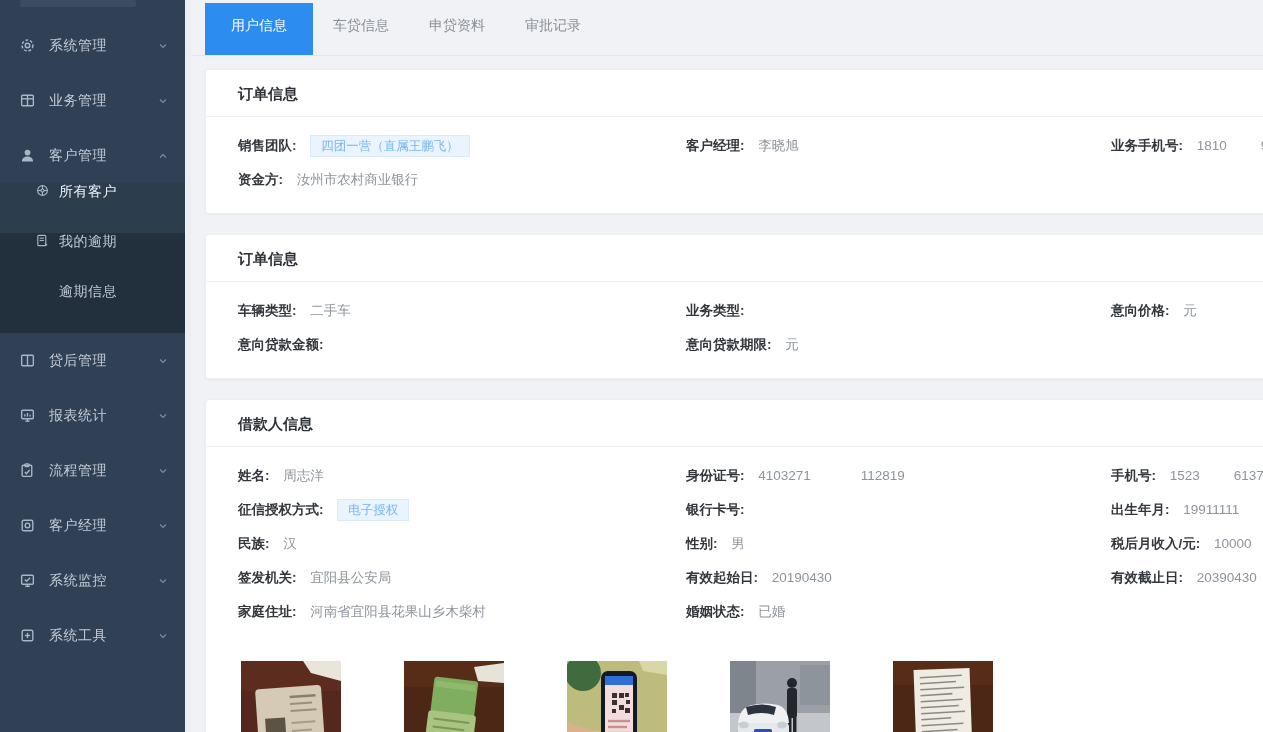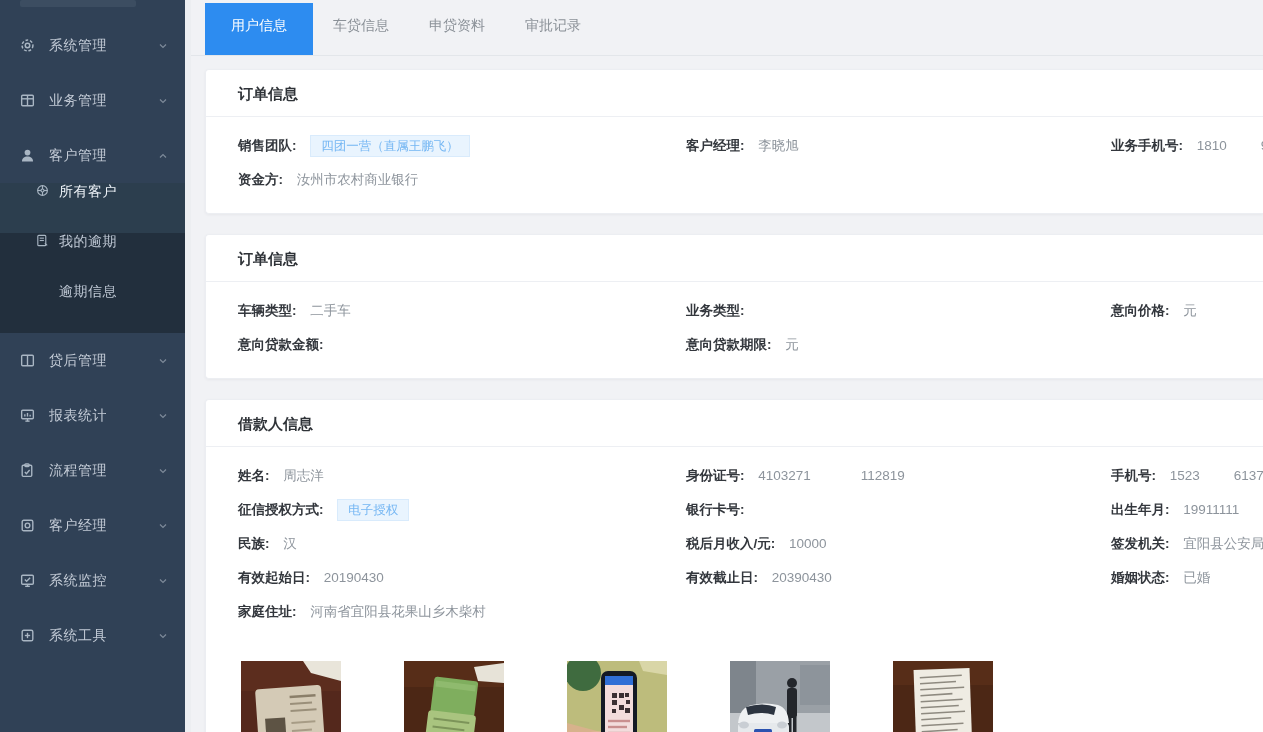--- a/index.html
+++ b/index.html
@@ -323,42 +323,46 @@
           </div>
           <div class="field">
             <span class="f-label">出生年月:</span>
             <span class="f-value">19911111</span>
           </div>
           <div class="field">
             <span class="f-label">民族:</span>
             <span class="f-value">汉</span>
           </div>
           <div class="field">
+            <span class="f-label">性别:</span>
+            <span class="f-value">男</span>
+          </div>
+          <div class="field">
             <span class="f-label">税后月收入/元:</span>
             <span class="f-value">10000</span>
           </div>
           <div class="field">
             <span class="f-label">签发机关:</span>
             <span class="f-value">宜阳县公安局</span>
           </div>
           <div class="field">
             <span class="f-label">有效起始日:</span>
             <span class="f-value">20190430</span>
           </div>
           <div class="field">
             <span class="f-label">有效截止日:</span>
             <span class="f-value">20390430</span>
           </div>
           <div class="field">
+            <span class="f-label">家庭住址:</span>
+            <span class="f-value">河南省宜阳县花果山乡木柴村</span>
+          </div>
+          <div class="field">
             <span class="f-label">婚姻状态:</span>
             <span class="f-value">已婚</span>
-          </div>
-          <div class="field">
-            <span class="f-label">家庭住址:</span>
-            <span class="f-value">河南省宜阳县花果山乡木柴村</span>
           </div>
         </div>
 
         <div class="attachments">
 
           <div class="attach">
             <svg class="thumb" viewBox="0 0 100 100">
               <rect width="100" height="100" fill="#54281c"></rect>
               <rect x="0" y="0" width="100" height="30" fill="#63311f" opacity=".6"></rect>
               <polygon points="62,0 100,0 100,20 70,12" fill="#e9e5da"></polygon>

